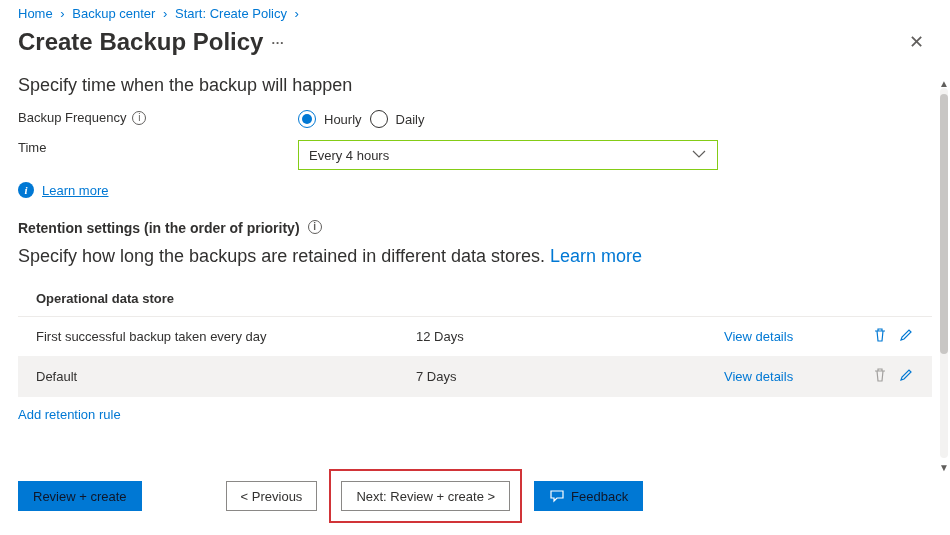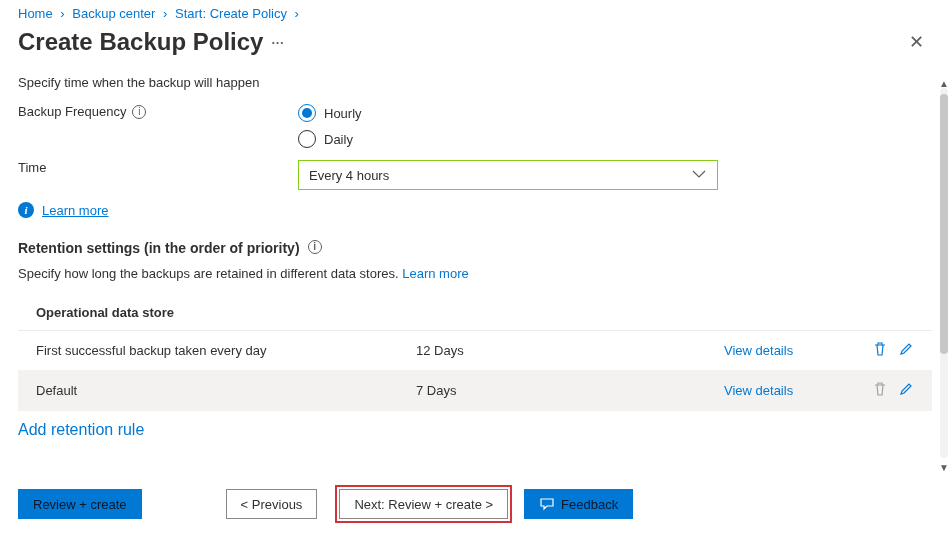--- a/index.html
+++ b/index.html
@@ -14,29 +14,29 @@
       overflow: hidden;
     }
     .page { padding: 6px 18px 0 18px; }
     .breadcrumb { font-size: 13px; margin-bottom: 6px; }
     .breadcrumb a { color: #0078d4; text-decoration: none; }
     .breadcrumb .sep { color: #0078d4; margin: 0 4px; }
     .title-row { display:flex; align-items:center; justify-content:space-between; margin-bottom:18px; }
     .title-row h1 { font-size: 24px; font-weight: 600; color: #323130; }
     .ellipsis { color:#605e5c; margin-left:8px; font-weight:600; }
     .close-x { font-size:18px; color:#605e5c; cursor:pointer; padding:4px 8px; }
-    .section-text { font-size:13px; color:#323130; margin-bottom:14px; }
+    .section-text { font-size:18px; color:#323130; margin-bottom:14px; }
     .form-row { display:flex; align-items:flex-start; margin-bottom:12px; }
     .form-label { width: 280px; font-size:13px; color:#323130; display:flex; align-items:center; gap:6px; }
     .info-icon {
       display:inline-flex; align-items:center; justify-content:center;
       width:14px; height:14px; border:1px solid #605e5c; border-radius:50%;
       font-size:10px; color:#605e5c; line-height:1;
     }
-    .radio-group { display:flex; flex-direction:column; gap:8px; }
+    .radio-group { display:flex; flex-direction:row; gap:8px; }
     .radio-item { display:flex; align-items:center; gap:8px; cursor:pointer; }
     .radio-outer {
       width:18px; height:18px; border-radius:50%; border:1px solid #323130;
       display:flex; align-items:center; justify-content:center; background:#fff;
     }
     .radio-item.selected .radio-outer { border-color:#0078d4; }
     .radio-inner { width:10px; height:10px; border-radius:50%; background:#0078d4; }
     .select-box {
       width:420px; height:30px; border:1px solid #84cc16; background:#fff;
       display:flex; align-items:center; justify-content:space-between;
@@ -58,32 +58,32 @@
       grid-template-columns: 380px 1fr 120px 70px;
       align-items:center;
       padding: 10px 18px;
     }
     .thead { font-weight:600; border-bottom:1px solid #edebe9;}
     .trow { border-bottom:1px solid #f3f2f1; }
     .trow.alt { background:#f3f2f1; }
     .row-actions { display:flex; gap:10px; justify-content:flex-end; }
     .icon-btn { color:#0078d4; cursor:pointer; }
     .icon-btn.disabled { color:#a19f9d; cursor:default; }
-    .add-link { color:#0078d4; font-size:16px; padding:10px 0 0 0; cursor:pointer; }
+    .add-link { color:#0078d4; font-size:13px; padding:10px 0 0 0; cursor:pointer; }
     .footer {
       position:absolute; left:0; bottom:12px; padding:0 18px;
       display:flex; gap:12px; align-items:center;
     }
     .btn {
       height:30px; padding:0 14px; font-size:13px; border:1px solid transparent;
       display:inline-flex; align-items:center; gap:6px; cursor:pointer; white-space:nowrap;
     }
     .btn.primary { background:#0078d4; color:#0f172a; }
     .btn.secondary { background:#fff; color:#323130; border-color:#8a8886; }
-    .highlight-box { border:2px solid #d13438; padding:2px;margin-left:6px; }
+    .highlight-box { border:2px solid #d13438; padding:10px; }
     .spacer { width:60px; }
     .scrollbar {
       position:absolute; right:2px; top:88px; width:8px; height:370px;
       background:#f3f2f1; border-radius:4px;
     }
     .scrollbar-thumb {
       width:8px; height:260px; background:#c8c6c4; border-radius:4px; margin-top:6px;
     }
     .scroll-arrow { position:absolute; right:1px; color:#605e5c; font-size:10px; }
     svg.ico { width:16px; height:16px; }

